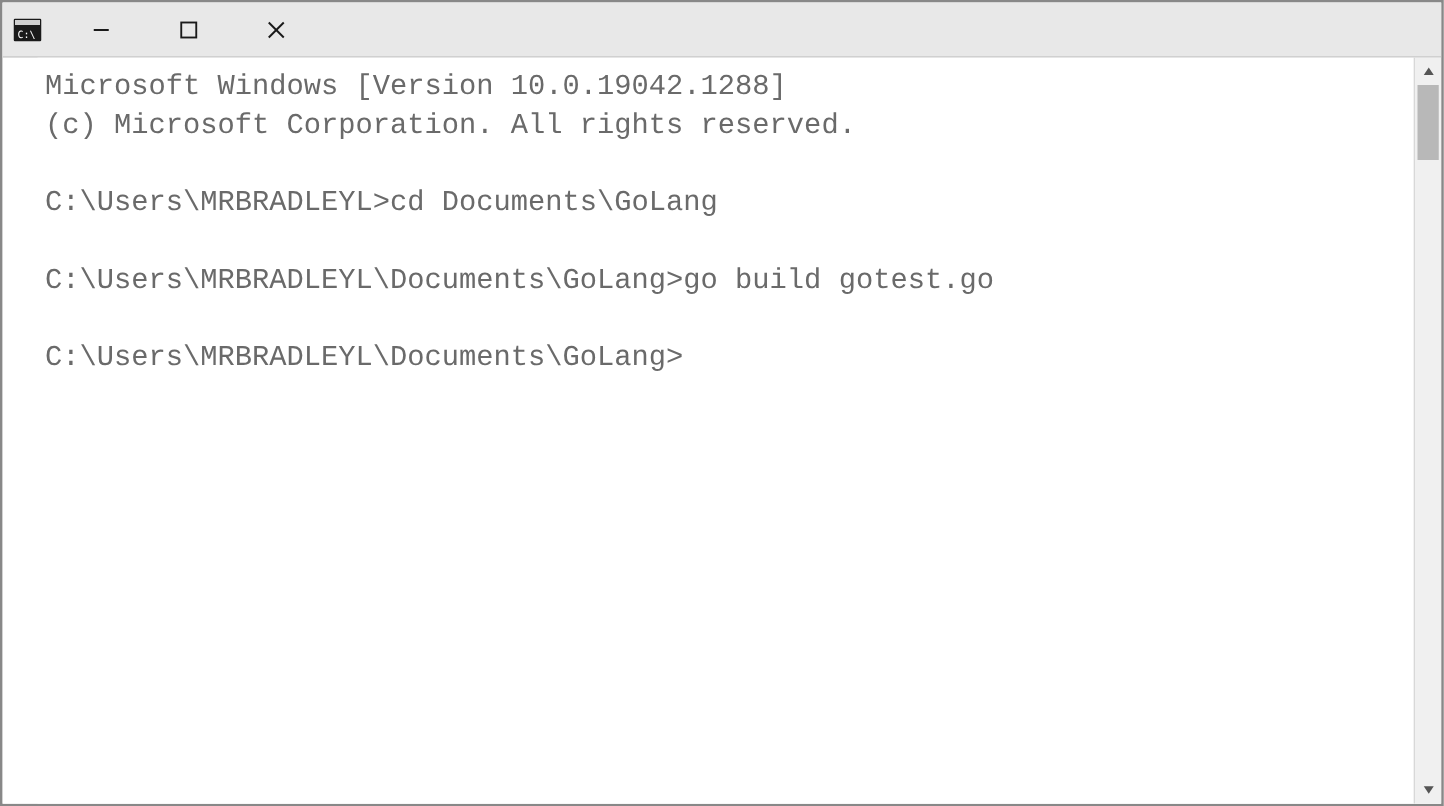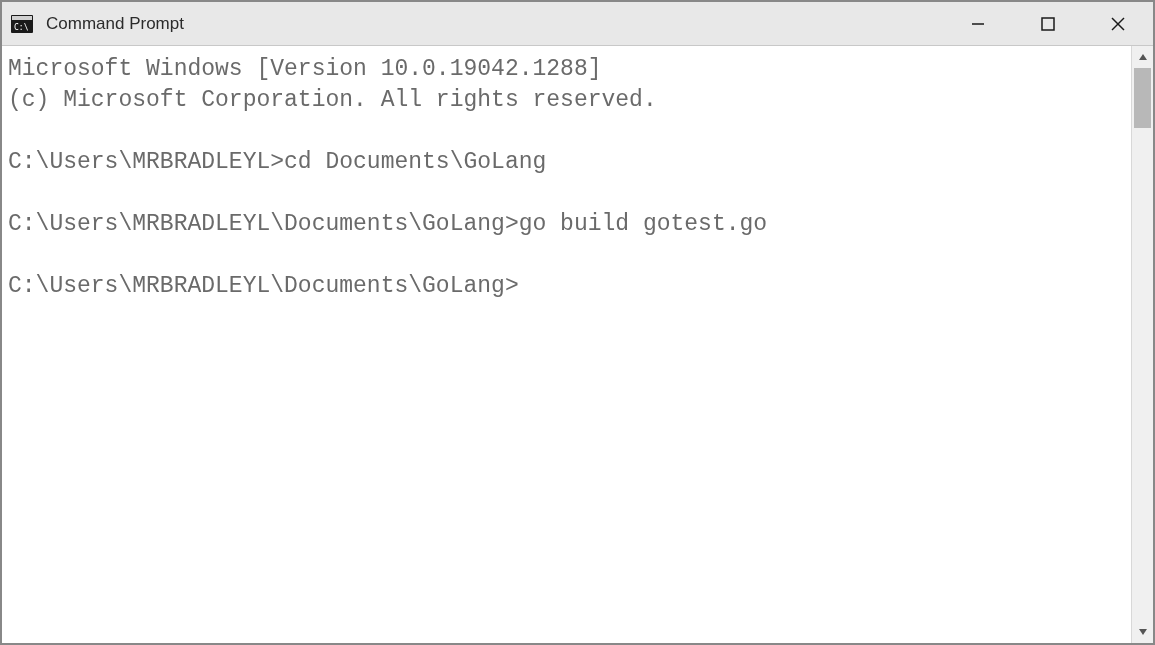--- a/index.html
+++ b/index.html
@@ -64,20 +64,21 @@
       width: 16px;
       height: 16px;
       stroke: #1a1a1a;
       stroke-width: 1.5;
       fill: none;
     }
     .client-area {
       flex: 1;
       display: flex;
       overflow: hidden;
+      padding-left: 28px;
     }
     .terminal {
       flex: 1;
       background: #ffffff;
       padding: 8px 0 8px 6px;
       font-family: Consolas, "Courier New", monospace;
       font-size: 23px;
       line-height: 1.35;
       color: #6a6a6a;
       white-space: pre;
@@ -119,21 +120,20 @@
 
 <div class="window">
   <div class="titlebar">
     <span class="app-icon">
       <svg viewBox="0 0 24 24">
         <rect x="1" y="3" width="22" height="18" rx="1" fill="#1a1a1a"></rect>
         <rect x="2" y="4" width="20" height="4" fill="#d0d0d0"></rect>
         <text x="4" y="18" font-family="Consolas,monospace" font-size="8" fill="#fff">C:\</text>
       </svg>
     </span>
-    <span class="title">Command Prompt</span>
     <div class="window-controls">
       <div class="win-btn">
         <svg viewBox="0 0 16 16">
             <line x1="2" y1="8" x2="14" y2="8"></line>
           </svg>
       </div>
       <div class="win-btn">
         <svg viewBox="0 0 16 16">
             <rect x="2" y="2" width="12" height="12"></rect>
           </svg>

